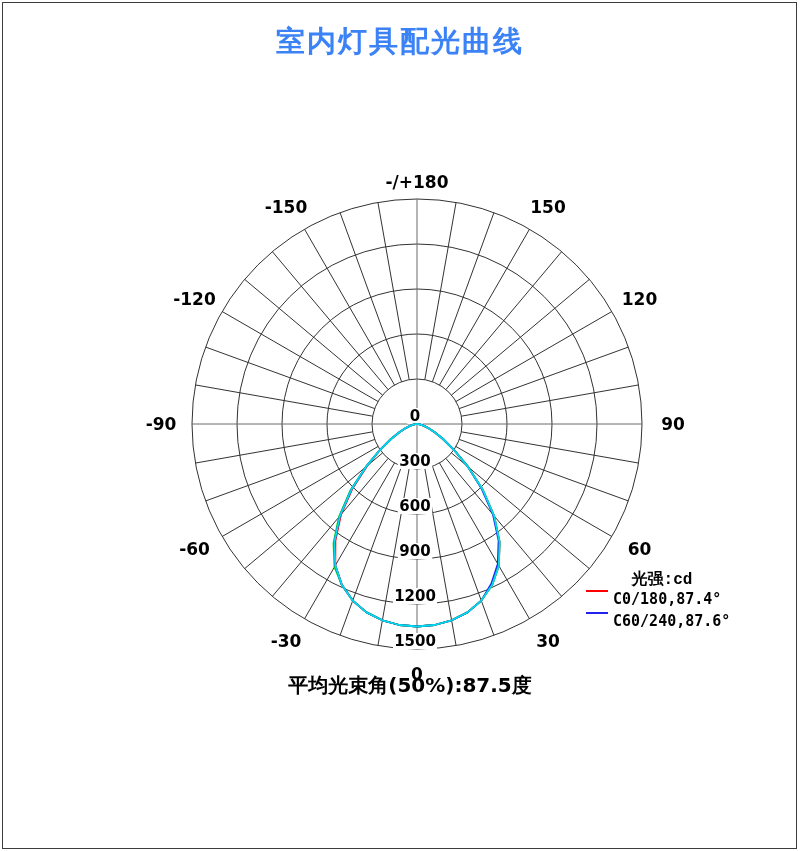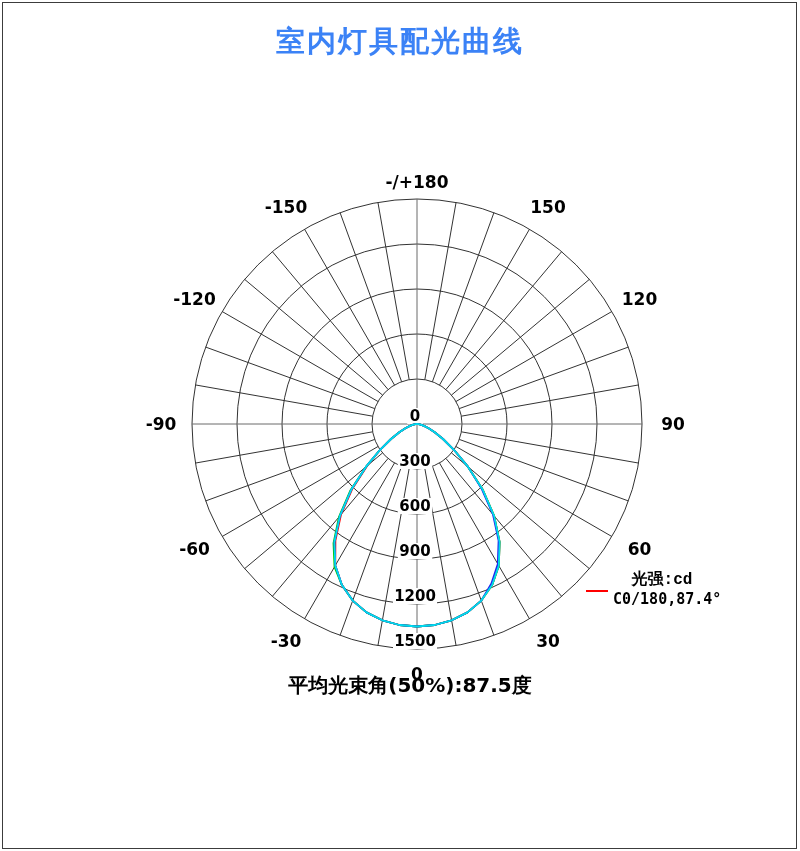--- a/index.html
+++ b/index.html
@@ -106,17 +106,21 @@
       <polyline points="417.0,424.0 415.5,424.1 413.3,424.7 410.0,425.9 405.4,428.2 399.3,432.2 391.0,439.0 380.1,449.8 365.9,466.9 351.2,489.8 339.9,515.9 334.4,542.0 335.3,565.6 341.9,585.1 352.7,600.6 366.5,612.4 382.4,620.3 399.4,625.0 417.0,626.5 434.6,625.0 451.6,620.3 467.5,612.4 481.3,600.6 492.1,585.1 498.8,565.6 499.6,542.0 494.1,515.9 482.8,489.8 468.1,466.9 453.9,449.8 443.0,439.0 434.7,432.2 428.6,428.2 424.0,425.9 420.7,424.7 418.5,424.1 417.0,424.0" fill="none" stroke="#00dcec" stroke-width="1.8" stroke-linejoin="round" stroke-linecap="round"></polyline>
     </svg>
 
   <div id="legend">
     <span id="legend-title">光强:cd</span>
     <div id="legend-items">
         <div class="legend-row">
           <span class="swatch" style="background: rgb(255, 0, 0);"></span>
           <span class="legend-label">C0/180,87.4°</span>
         </div>
+        <div class="legend-row">
+          <span class="swatch" style="background: rgb(34, 34, 238);"></span>
+          <span class="legend-label">C60/240,87.6°</span>
+        </div>
       </div>
   </div>
 
   <div id="beam-caption">平均光束角(50%):87.5度</div>
 </div>
 
 </body></html>

